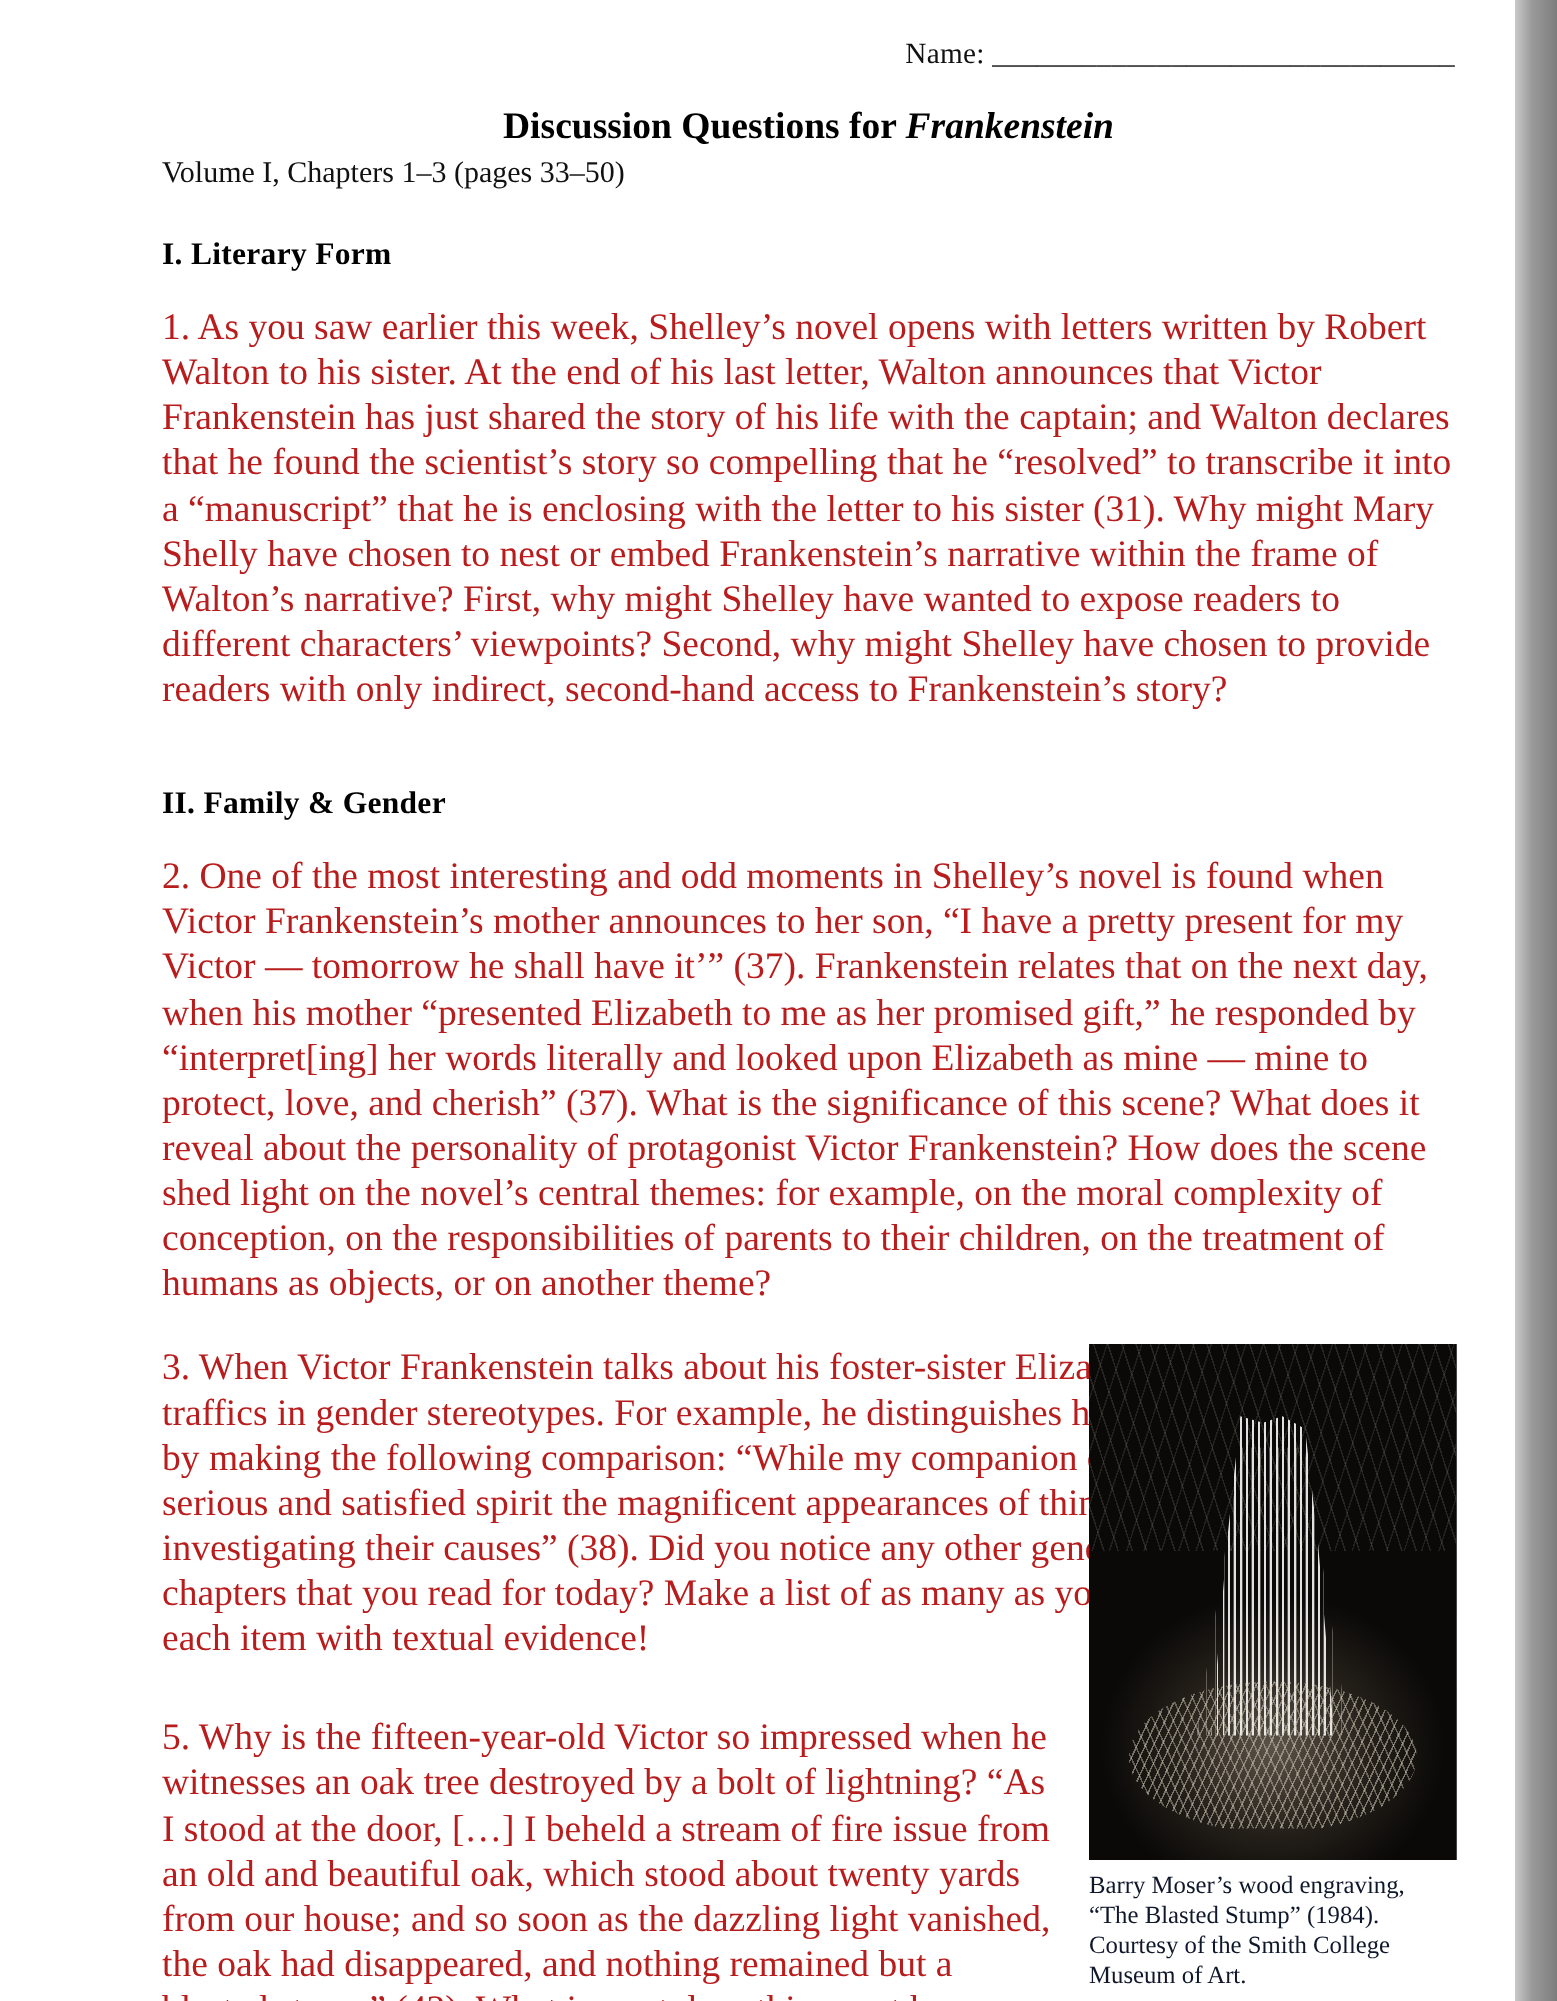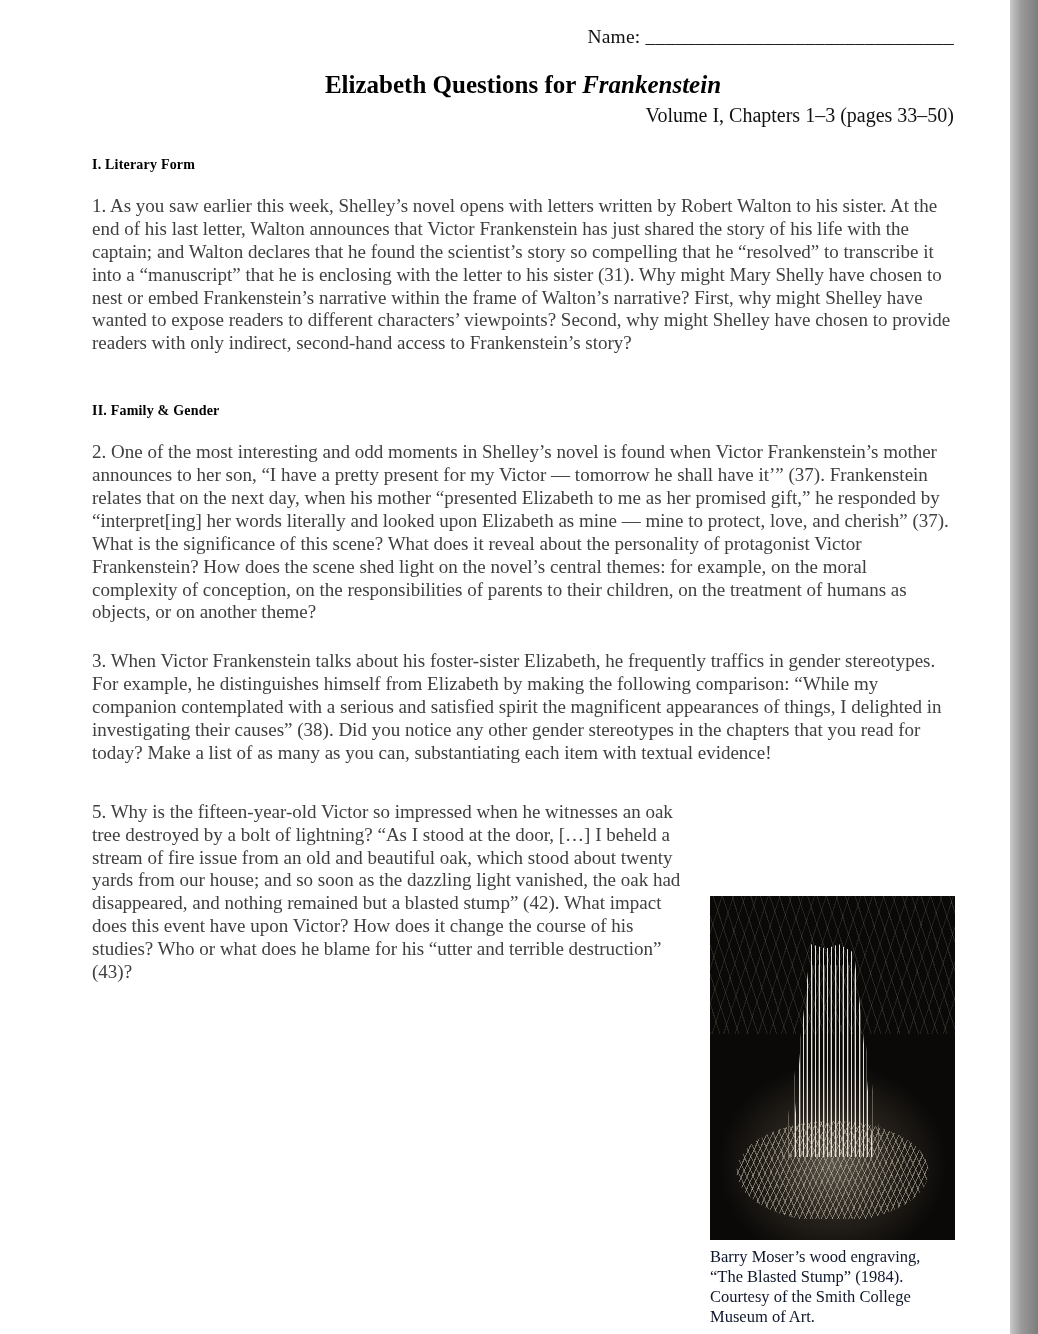--- a/index.html
+++ b/index.html
@@ -13,21 +13,21 @@
   .page {
     position: relative;
     width: 1038px;
     height: 1334px;
     background: #ffffff;
     overflow: hidden;
     box-sizing: border-box;
   }
   .sheet {
     position: absolute;
-    left: 0;
+    left: 16px;
     top: 0;
     width: 1010px;
     height: 1334px;
     background: #ffffff;
     text-decoration: underline;
   }
   .page-shadow-right {
     position: absolute;
     right: 0;
     top: 0;
@@ -54,36 +54,36 @@
     font-weight: bold;
     font-size: 25px;
     color: #000;
     line-height: 1.2;
     margin-bottom: 4px;
   }
   .doc-title .ital {
     font-style: italic;
   }
   .doc-subtitle {
-    text-align: right;
+    text-align: left;
     font-size: 20px;
     color: #111;
     margin-bottom: 30px;
   }
   h2.section {
     font-weight: bold;
-    font-size: 14px;
+    font-size: 21px;
     color: #000;
     margin: 0 0 22px 0;
     letter-spacing: .2px;
   }
   p.para {
-    font-size: 19px;
+    font-size: 25px;
     line-height: 1.205;
-    color: #404040;
+    color: #b91c1c;
     margin: 0 0 26px 0;
     text-align: left;
   }
   .gap-lg { height: 22px; }
   .gap-md { height: 10px; }
 
   
   .figure {
     position: absolute;
     left: 710px;
@@ -161,21 +161,21 @@
 </head>
 <body>
 
 <div class="page">
   <div class="sheet">
     <div class="content">
 
       <div class="name-line">Name: _______________________________</div>
 
       <div class="doc-title">
-        <span>Elizabeth Questions for </span><span class="ital">Frankenstein</span>
+        <span>Discussion Questions for </span><span class="ital">Frankenstein</span>
       </div>
       <div class="doc-subtitle">Volume I, Chapters 1–3 (pages 33–50)</div>
 
       <h2 class="section">I. Literary Form</h2>
       <p class="para">1. As you saw earlier this week, Shelley’s novel opens with letters written by Robert Walton to his sister. At the end of his last letter, Walton announces that Victor Frankenstein has just shared the story of his life with the captain; and Walton declares that he found the scientist’s story so compelling that he “resolved” to transcribe it into a “manuscript” that he is enclosing with the letter to his sister (31). Why might Mary Shelly have chosen to nest or embed Frankenstein’s narrative within the frame of Walton’s narrative? First, why might Shelley have wanted to expose readers to different characters’ viewpoints? Second, why might Shelley have chosen to provide readers with only indirect, second-hand access to Frankenstein’s story?</p>
 
       <div class="gap-lg"></div>
 
       <h2 class="section">II. Family &amp; Gender</h2>
       <p class="para">2. One of the most interesting and odd moments in Shelley’s novel is found when Victor Frankenstein’s mother announces to her son, “I have a pretty present for my Victor — tomorrow he shall have it’” (37). Frankenstein relates that on the next day, when his mother “presented Elizabeth to me as her promised gift,” he responded by “interpret[ing] her words literally and looked upon Elizabeth as mine — mine to protect, love, and cherish” (37). What is the significance of this scene? What does it reveal about the personality of protagonist Victor Frankenstein? How does the scene shed light on the novel’s central themes: for example, on the moral complexity of conception, on the responsibilities of parents to their children, on the treatment of humans as objects, or on another theme?</p>

